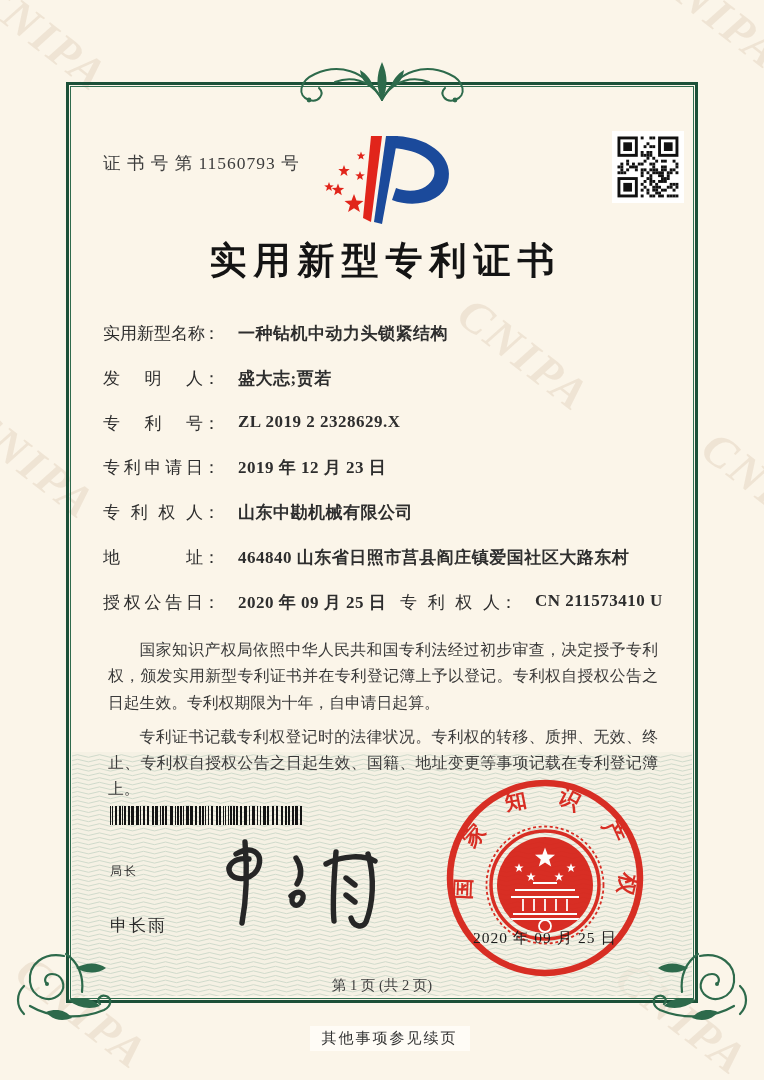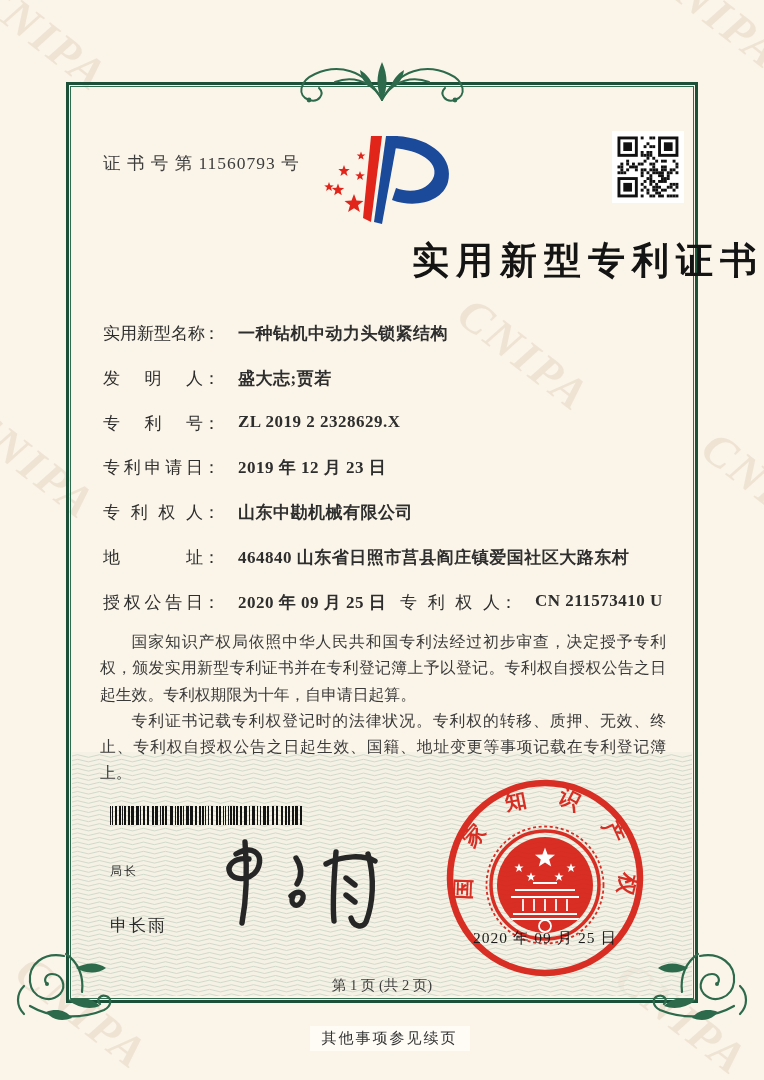--- a/index.html
+++ b/index.html
@@ -6,31 +6,31 @@
   .page{position:relative;width:764px;height:1080px;background:#fbf5e9;overflow:hidden;
         font-family:"Liberation Serif","DejaVu Serif",serif;color:#2f2f2f;}
   
   .wm{position:absolute;z-index:1;font:italic bold 46px "Liberation Serif","DejaVu Serif",serif;
       color:rgba(181,143,104,0.16);transform:rotate(38deg);letter-spacing:3px;white-space:nowrap;}
   
   .frame{position:absolute;left:66px;top:82px;width:626px;height:915px;border:3px solid #1c5038;z-index:2;}
   .frame-inner{position:absolute;inset:1px;border:1px solid #2f6b4e;}
   .layer{position:absolute;inset:0;z-index:3;}
   .certno{position:absolute;left:103px;top:131px;font-size:17.5px;color:#3d3d3d;letter-spacing:1px;margin-top:20px;}
-  .title{position:absolute;left:0;right:0;top:236px;text-align:right;font-size:37px;font-weight:bold;
+  .title{position:absolute;left:0;right:0;top:236px;text-align:center;font-size:37px;font-weight:bold;
          color:#141414;letter-spacing:7px;text-indent:7px;}
   .fields{position:absolute;left:103px;top:322px;right:80px;font-size:17px;color:#2e2e2e;}
   .frow{height:44.8px;position:relative;white-space:nowrap;}
   .flabel{display:inline-block;width:100px;text-align:justify;text-align-last:justify;vertical-align:top;}
   .fcolon{display:inline-block;vertical-align:top;}
   .fvalue{display:inline-block;margin-left:18px;vertical-align:top;letter-spacing:0.5px;font-weight:bold;}
   .fgroup2{position:absolute;left:297px;top:0;}
   .paras{position:absolute;left:100px;right:98px;top:629px;font-size:15.8px;line-height:26.3px;
          text-align:justify;color:#3a3a3a;}
-  .paras p{margin:0;text-indent:2em;}
+  .paras p{margin:8px;text-indent:2em;}
   .barcode{position:absolute;left:110px;top:806px;width:196px;height:19px;}
   .signer-post{position:absolute;left:110px;top:863px;font-size:12px;color:#2d2d2d;letter-spacing:2px;}
   .signer-name{position:absolute;left:110px;top:914px;font-size:17px;color:#2d2d2d;letter-spacing:2px;}
   .sig{position:absolute;left:208px;top:830px;z-index:4;}
   .seal{position:absolute;left:445px;top:778px;z-index:3;opacity:0.95;}
   .seal-date{position:absolute;left:455px;top:928px;width:180px;text-align:center;font-size:15.5px;
              color:#1c1c1c;letter-spacing:1px;z-index:5;}
   .pageinfo{position:absolute;left:0;right:0;top:976px;text-align:center;font-size:14.5px;color:#3f3f3f;z-index:4;}
   .cont{position:absolute;left:0;right:0;top:1026px;text-align:center;font-size:15px;color:#333;z-index:3;padding-left:15px;}
   .cont span{background:rgba(255,253,247,0.9);padding:3px 12px;display:inline-block;letter-spacing:2px;}

